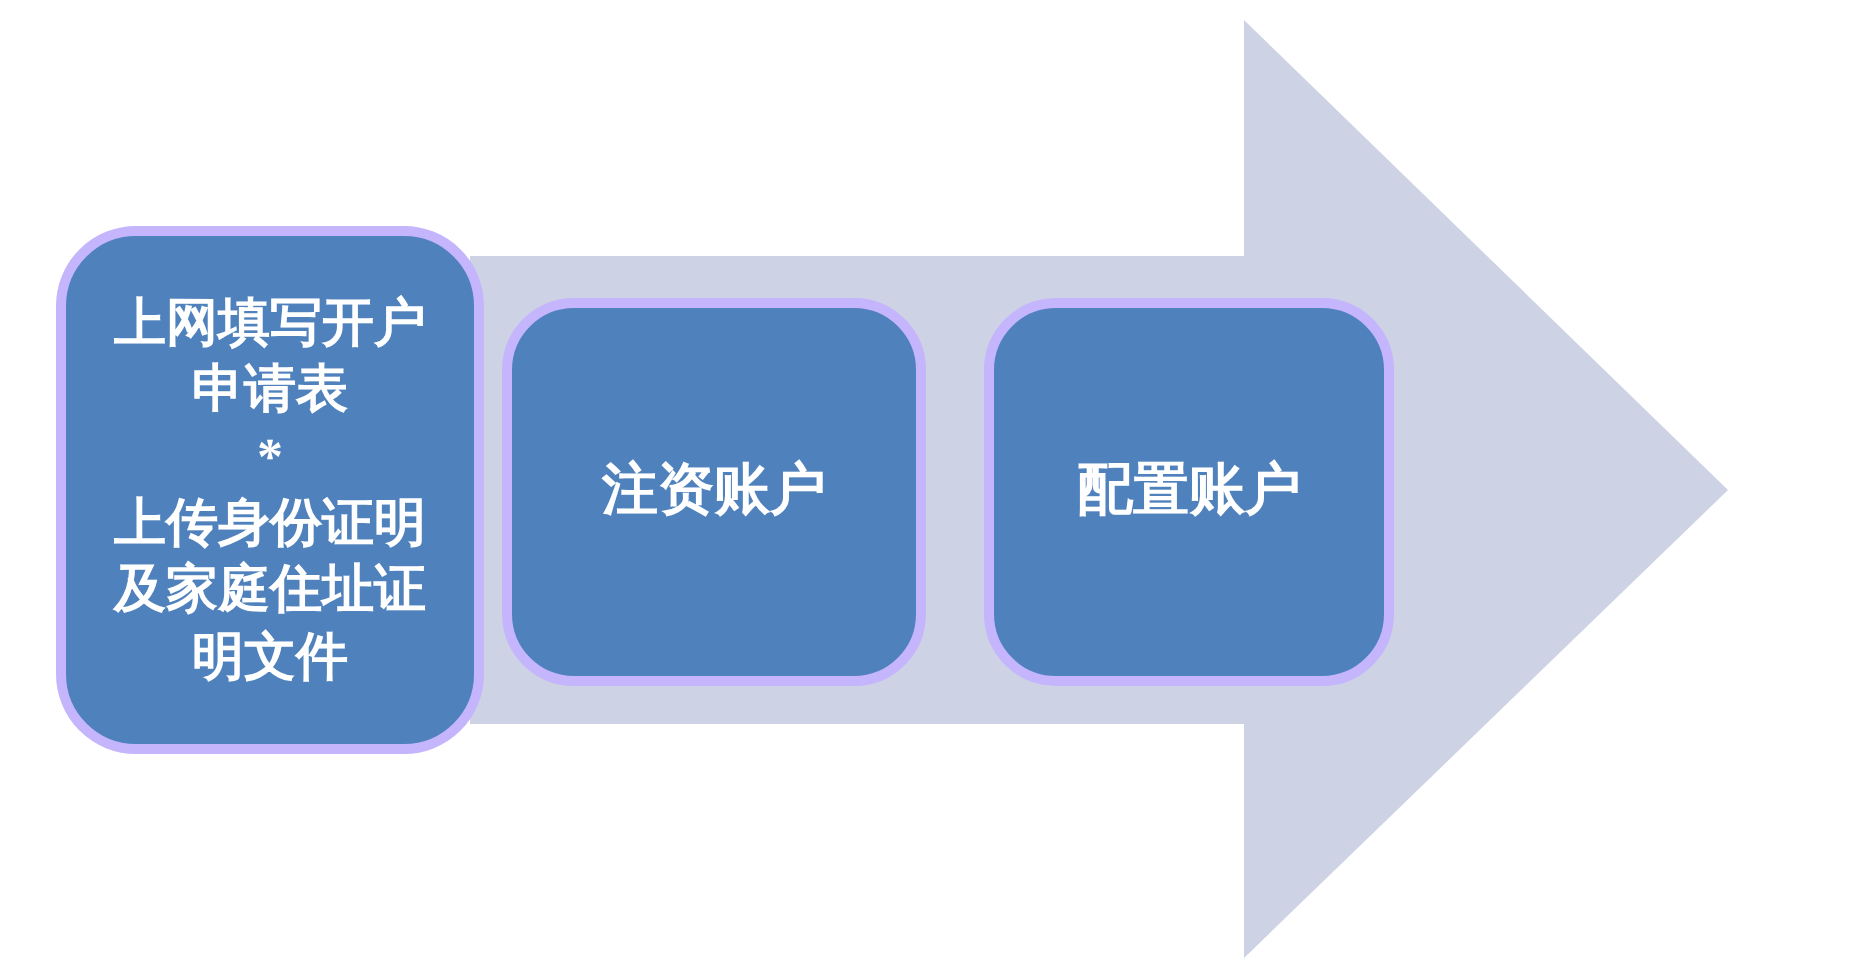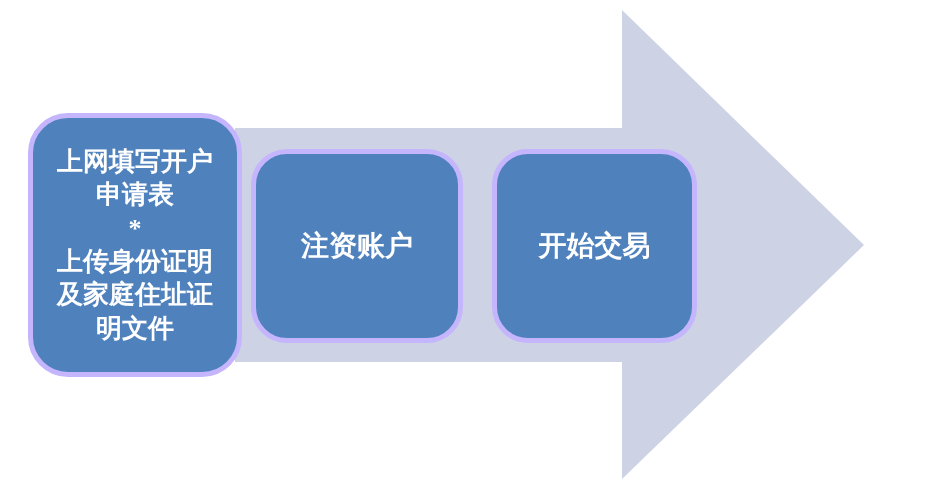--- a/index.html
+++ b/index.html
@@ -85,17 +85,17 @@
 上传身份证明
 及家庭住址证
 明文件</span>
   </div>
 
   <div class="step" id="step2">
     <span class="step-text">注资账户</span>
   </div>
 
   <div class="step" id="step3">
-    <span class="step-text">开始交易</span>
+    <span class="step-text">配置账户</span>
   </div>
 
 
 </div>
 
 </body></html>

